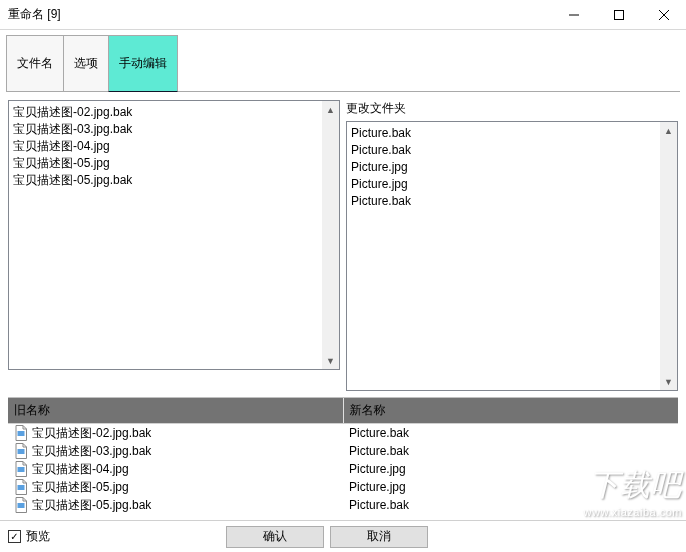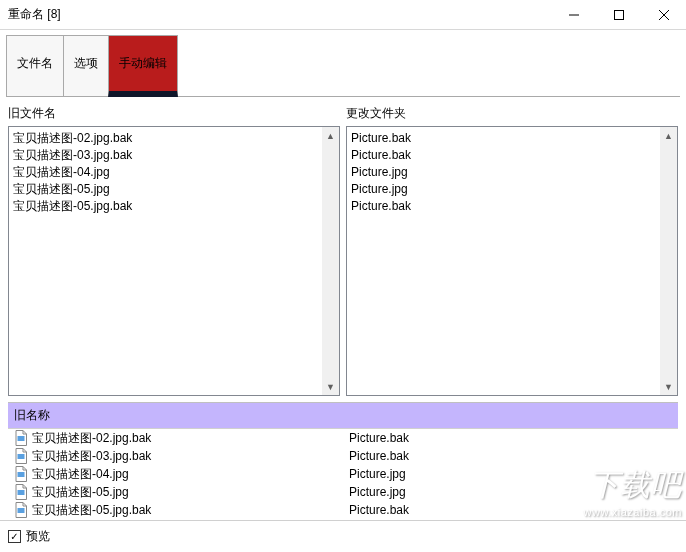--- a/index.html
+++ b/index.html
@@ -41,22 +41,22 @@
   padding: 19px 10px;
   border: 1px solid #a9a9a9;
   border-bottom: none;
   background: #fff;
   margin-right: -1px;
   cursor: pointer;
   position: relative;
   background: #f7f7f7;
 }
 .tab.active {
-  background: #b91c1c;
-  border-bottom: 6px solid #0f172a;
+  background: #5eead4;
+  border-bottom: 1px solid #0f172a;
   z-index: 2;
 }
 .tab-underline {
   position: absolute;
   left: 6px;
   right: 6px;
   bottom: 0;
   height: 1px;
   background: #a9a9a9;
   z-index: 1;
@@ -106,21 +106,21 @@
   color: #606060;
   font-size: 9px;
 }
 .preview-pane {
   margin-top: 6px;
   border-top: 1px solid #c0c0c0;
 }
 .preview-headers {
   display: flex;
   border-bottom: 1px solid #d0d0d0;
-  background: #c4b5fd;
+  background: #737373;
 }
 .preview-header {
   flex: 1;
   padding: 4px 6px;
   border-right: 1px solid #e0e0e0;
 }
 .preview-header:last-child { border-right: none; }
 .preview-rows {
   height: 90px;
   overflow: hidden;
@@ -204,21 +204,21 @@
 }
 .watermark-sub {
   font-size: 11px;
   letter-spacing: 0.5px;
 }
 </style>
 </head>
 <body>
 
 <div class="titlebar">
-  <div class="titlebar-title">重命名 [8]</div>
+  <div class="titlebar-title">重命名 [9]</div>
   <div class="titlebar-controls">
     <div class="titlebar-btn">
       <svg width="10" height="10" viewBox="0 0 10 10">
           <line x1="0" y1="5" x2="10" y2="5" stroke="#000" stroke-width="1"></line>
         </svg>
     </div>
     <div class="titlebar-btn">
       <svg width="10" height="10" viewBox="0 0 10 10">
           <rect x="0.5" y="0.5" width="9" height="9" fill="none" stroke="#000" stroke-width="1"></rect>
         </svg>
@@ -235,21 +235,20 @@
 <div class="tabs">
   <div class="tab">文件名</div>
   <div class="tab">选项</div>
   <div class="tab active">手动编辑</div>
   <div class="tab-underline"></div>
 </div>
 
 <div class="content">
   <div class="panes">
     <div class="pane">
-      <div class="pane-label">旧文件名</div>
       <div class="listbox">
         <div class="listbox-inner">
           <div>宝贝描述图-02.jpg.bak</div>
           <div>宝贝描述图-03.jpg.bak</div>
           <div>宝贝描述图-04.jpg</div>
           <div>宝贝描述图-05.jpg</div>
           <div>宝贝描述图-05.jpg.bak</div>
         </div>
         <div class="scrollbar-v">
           <div class="scroll-arrow">▲</div>
@@ -271,20 +270,21 @@
           <div class="scroll-arrow">▲</div>
           <div class="scroll-arrow">▼</div>
         </div>
       </div>
     </div>
   </div>
 
   <div class="preview-pane">
     <div class="preview-headers">
       <div class="preview-header">旧名称</div>
+      <div class="preview-header">新名称</div>
     </div>
     <div class="preview-rows">
       <div class="preview-row">
         <div class="preview-cell-old">
           <span class="file-icon">
               <svg width="14" height="16" viewBox="0 0 14 16">
                 <path d="M2 0.5 H9 L12.5 4 V15.5 H2 Z" fill="#fff" stroke="#888" stroke-width="1"></path>
                 <path d="M9 0.5 V4 H12.5" fill="none" stroke="#888" stroke-width="1"></path>
                 <rect x="3.5" y="6" width="7" height="5" fill="#5aa0e0"></rect>
               </svg>
@@ -347,18 +347,22 @@
       </div>
     </div>
   </div>
 </div>
 
 <div class="bottom-bar">
   <label class="checkbox-wrap">
     <span class="checkbox">✓</span>
     <span>预览</span>
   </label>
+  <div class="btn-group">
+    <div class="btn">确认</div>
+    <div class="btn">取消</div>
+  </div>
 </div>
 
 <div class="watermark">
   <div class="watermark-main">下载吧</div>
   <div class="watermark-sub">www.xiazaiba.com</div>
 </div>
 
 </body></html>

